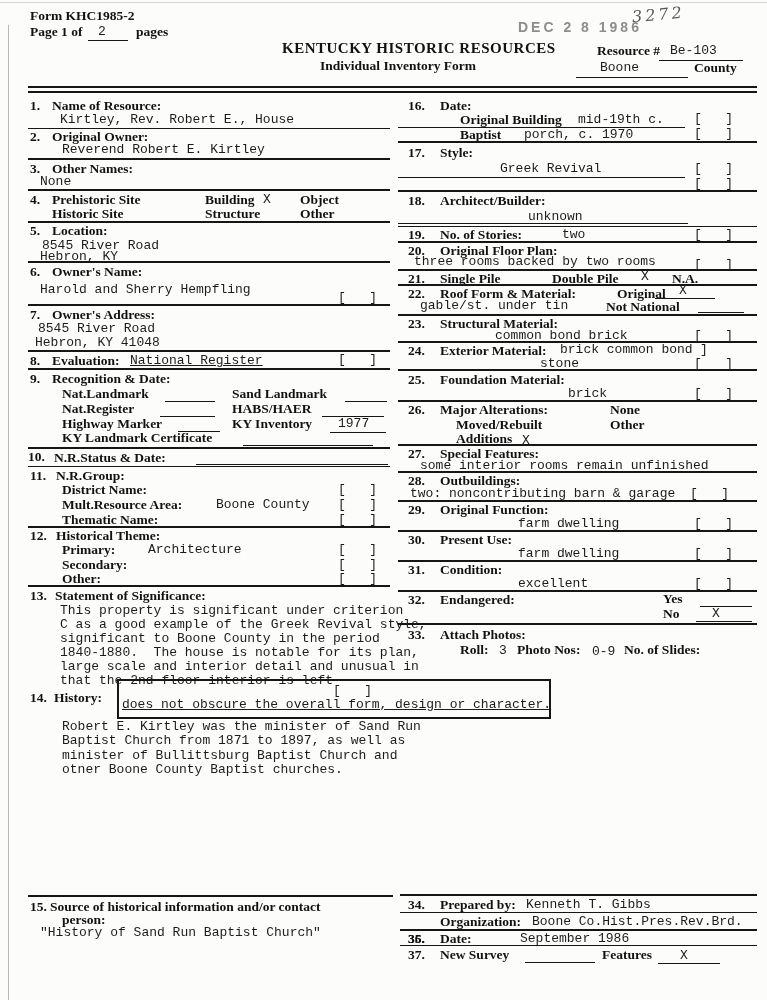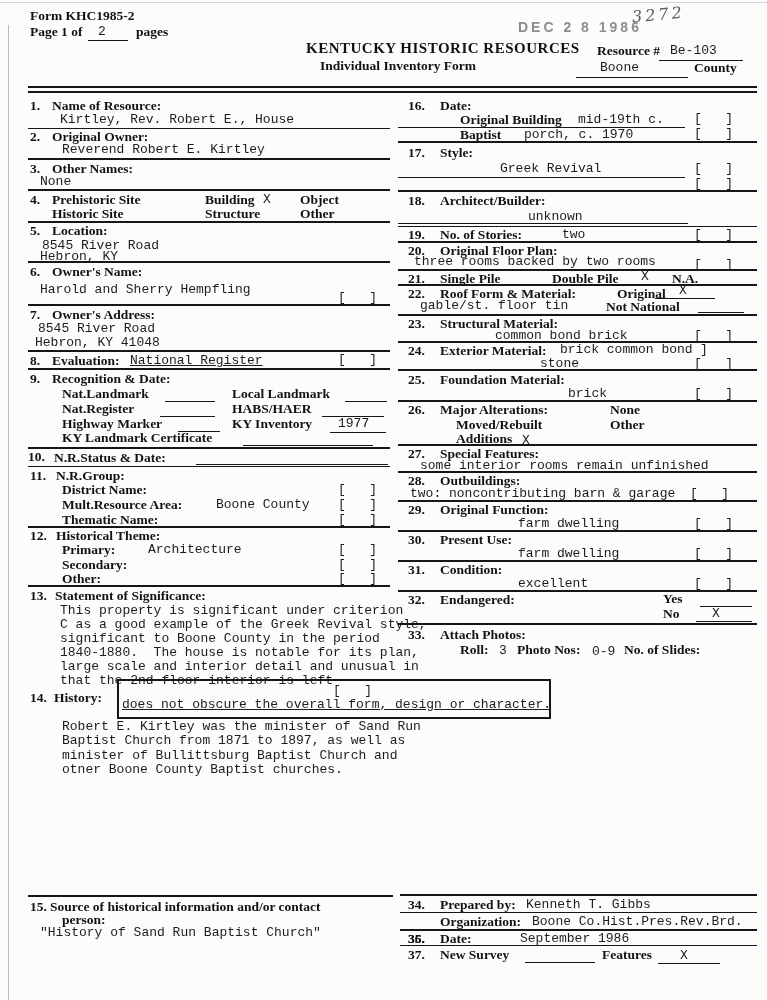--- a/index.html
+++ b/index.html
@@ -6,21 +6,21 @@
   .page{position:relative;width:767px;height:1000px;background:#fcfcfa;overflow:hidden;
         font-family:"Liberation Serif",serif;color:#121212;}
   .t{position:absolute;white-space:pre;line-height:1.05;}
   .lbl{font-family:"Liberation Serif",serif;font-weight:700;font-size:13.5px;color:#121212;}
   .mono{font-family:"Liberation Mono","DejaVu Sans Mono",monospace;font-size:13px;color:#1c1c1c;}
   .rule{position:absolute;background:#161616;}
   .blank{position:absolute;border-bottom:1.5px solid #161616;height:1px;}
   .strike{text-decoration:line-through;}
   .undl{text-decoration:underline;}
   .box{position:absolute;border:2px solid #161616;background:transparent;}
-  .title{font-size:15px;letter-spacing:.5px;margin-left:24px;}
+  .title{font-size:15px;letter-spacing:.5px;}
   .stamp{font-family:"Liberation Sans",sans-serif;font-weight:700;font-size:14px;
          letter-spacing:3px;color:#8d8d8d;}
   .hand{font-family:"DejaVu Serif",serif;font-style:italic;font-size:16px;color:#5a5a5a;
         letter-spacing:3px;transform:rotate(-5deg);}
   .edge-v{position:absolute;background:#b9b9b9;}
   .edge-h{position:absolute;background:#d7d7d7;}
 </style>
 </head>
 <body>
 
@@ -93,21 +93,21 @@
   <div class="t lbl" style="left:30px;top:354px">8.</div>
   <div class="t lbl" style="left:52px;top:354px">Evaluation:</div>
   <div class="t mono undl" style="left:130px;top:354px">National Register</div>
   <div class="t mono" style="left:338px;top:353px">[   ]</div>
   <div class="rule" style="left:28px;top:368px;width:362px;height:2px"></div>
 
   <div class="t lbl" style="left:30px;top:372px">9.</div>
   <div class="t lbl" style="left:52px;top:372px">Recognition &amp; Date:</div>
   <div class="t lbl" style="left:62px;top:387px">Nat.Landmark</div>
   <div class="blank" style="left:165px;top:400px;width:50px"></div>
-  <div class="t lbl" style="left:232px;top:387px">Local Landmark</div>
+  <div class="t lbl" style="left:232px;top:387px">Sand Landmark</div>
   <div class="blank" style="left:345px;top:400px;width:42px"></div>
   <div class="t lbl" style="left:62px;top:402px">Nat.Register</div>
   <div class="blank" style="left:160px;top:415px;width:55px"></div>
   <div class="t lbl" style="left:232px;top:402px">HABS/HAER</div>
   <div class="blank" style="left:322px;top:415px;width:62px"></div>
   <div class="t lbl" style="left:62px;top:417px">Highway Marker</div>
   <div class="blank" style="left:178px;top:430px;width:42px"></div>
   <div class="t lbl" style="left:232px;top:417px">KY Inventory</div>
   <div class="t mono" style="left:338px;top:417px">1977</div>
   <div class="blank" style="left:330px;top:431px;width:56px"></div>
@@ -209,21 +209,21 @@
   <div class="t lbl" style="left:552px;top:272px">Double Pile</div>
   <div class="t mono" style="left:641px;top:270px">X</div>
   <div class="t lbl" style="left:672px;top:272px">N.A.</div>
   <div class="rule" style="left:398px;top:284px;width:359px;height:2px"></div>
 
   <div class="t lbl" style="left:408px;top:287px">22.</div>
   <div class="t lbl" style="left:440px;top:287px">Roof Form &amp; Material:</div>
   <div class="t lbl" style="left:617px;top:287px">Original</div>
   <div class="t mono" style="left:679px;top:284px">X</div>
   <div class="blank" style="left:655px;top:297px;width:60px"></div>
-  <div class="t mono" style="left:420px;top:299px">gable/st. floor tin</div>
+  <div class="t mono" style="left:420px;top:299px">gable/st. under tin</div>
   <div class="t lbl" style="left:606px;top:300px">Not National</div>
   <div class="blank" style="left:698px;top:311px;width:46px"></div>
   <div class="rule" style="left:398px;top:314px;width:359px;height:2px"></div>
 
   <div class="t lbl" style="left:408px;top:317px">23.</div>
   <div class="t lbl" style="left:440px;top:317px">Structural Material:</div>
   <div class="t mono" style="left:495px;top:329px">common bond brick</div>
   <div class="t mono" style="left:694px;top:329px">[   ]</div>
   <div class="rule" style="left:398px;top:341px;width:359px;height:2px"></div>
 

